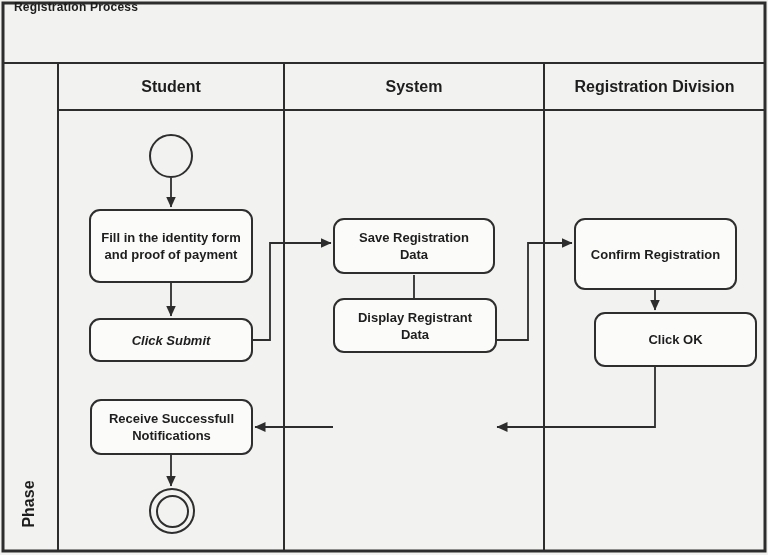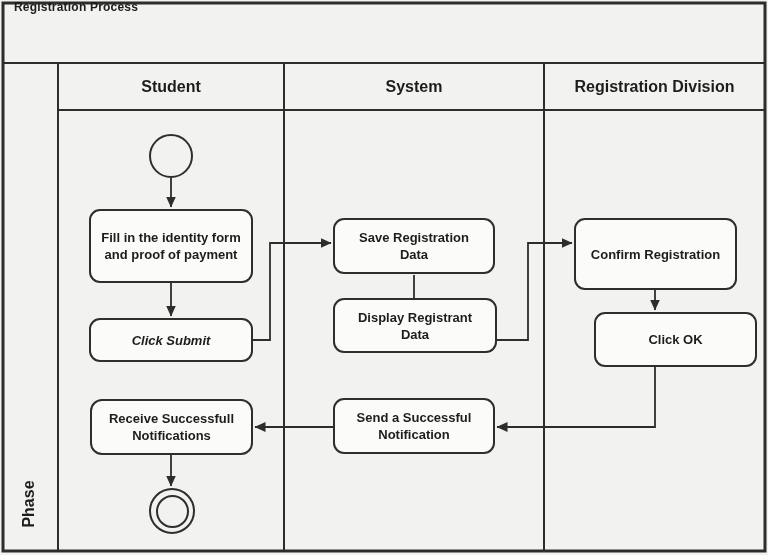--- a/index.html
+++ b/index.html
@@ -67,21 +67,21 @@
     align-items: center;
     justify-content: center;
     text-align: center;
     font-size: 13px;
     font-weight: bold;
     line-height: 17px;
     padding: 4px 9px;
   }
   .n-fill-form   { left: 89px;  top: 209px; width: 164px; height: 74px; }
   .n-click-submit{ left: 89px;  top: 318px; width: 164px; height: 44px; font-style: italic; }
-  .n-receive     { left: 90px;  top: 399px; width: 163px; height: 56px; border-radius: 12px; }
+  .n-receive     { left: 90px;  top: 399px; width: 163px; height: 56px; }
   .n-save        { left: 333px; top: 218px; width: 162px; height: 56px; text-align: center; }
   .n-display     { left: 333px; top: 298px; width: 164px; height: 55px; }
   .n-send        { left: 333px; top: 398px; width: 162px; height: 56px; }
   .n-confirm     { left: 574px; top: 218px; width: 163px; height: 72px; }
   .n-click-ok    { left: 574px; top: 312px; width: 163px; height: 55px; margin-left: 20px; }
   .start-node {
     position: absolute;
     left: 149px; top: 134px;
     width: 44px; height: 44px;
     border: 2.5px solid #2e2e2e;
@@ -157,18 +157,17 @@
   <div class="start-node"></div>
   <div class="node n-fill-form">Fill in the identity form and proof of payment</div>
   <div class="node n-click-submit">Click Submit</div>
   <div class="node n-receive">Receive Successfull Notifications</div>
   <div class="end-node">
     <div class="inner"></div>
   </div>
 
   <div class="node n-save">Save Registration Data</div>
   <div class="node n-display">Display Registrant Data</div>
-  <div class="node n-send">Send a Successful Notification</div>
 
   <div class="node n-confirm">Confirm Registration</div>
   <div class="node n-click-ok">Click OK</div>
 
 </div>
 
 </body></html>

